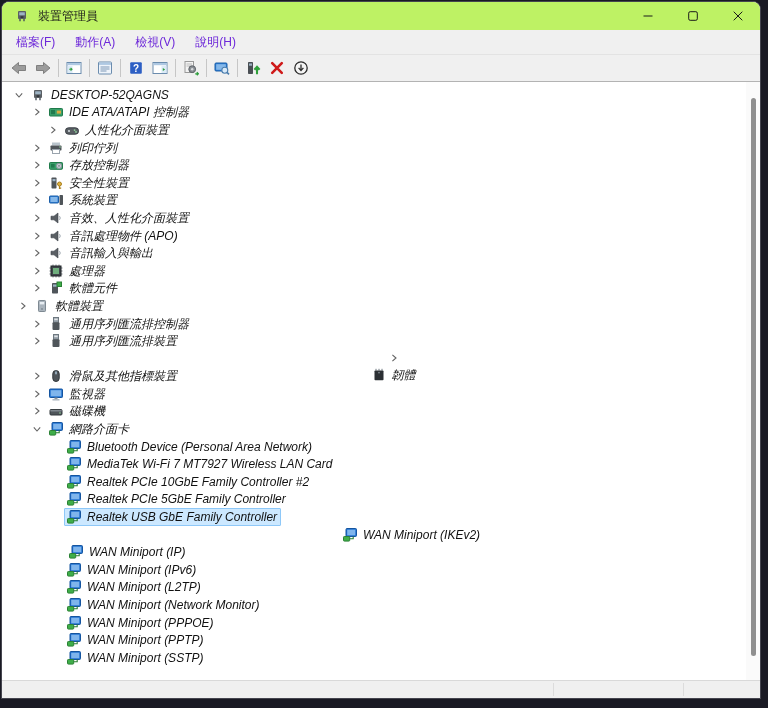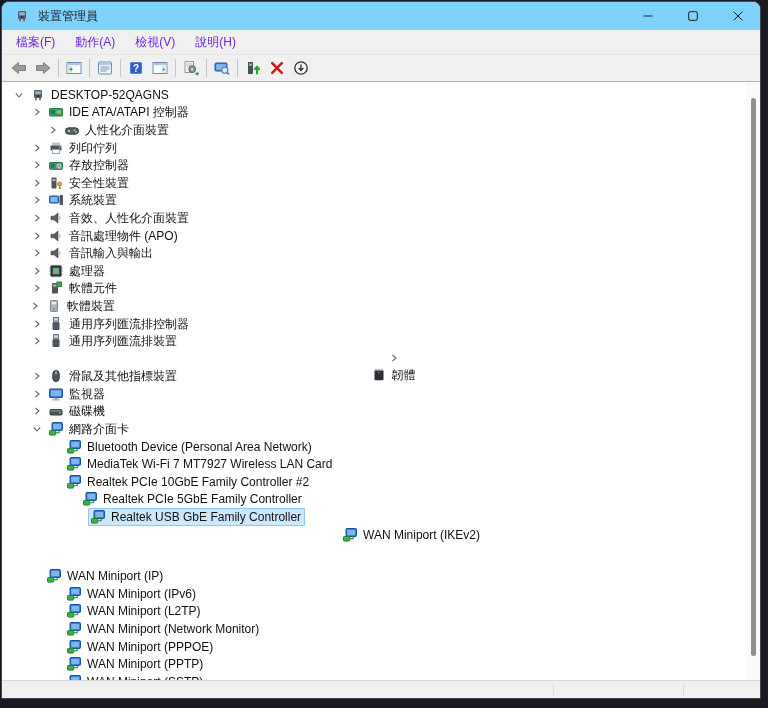--- a/index.html
+++ b/index.html
@@ -9,38 +9,38 @@
     font-family:"Liberation Sans","DejaVu Sans",sans-serif;
     -webkit-font-smoothing:antialiased;
   }
   .window{
     position:absolute;left:1px;top:1px;width:760px;height:698px;
     background:#ffffff;border:1px solid #45454f;
     border-radius:8px 8px 0 0;overflow:hidden;
     display:flex;flex-direction:column;box-sizing:border-box;
   }
   
-  .titlebar{height:28px;background:#7dd3fc;display:flex;align-items:center;flex:0 0 auto;}
+  .titlebar{height:28px;background:#bef264;display:flex;align-items:center;flex:0 0 auto;}
   .title-left{display:flex;align-items:center;gap:8px;padding-left:12px;flex:1;}
   .app-icon{width:16px;height:16px;display:flex;}
   .title-text{font-size:12px;color:#1a1a1a;}
   .win-controls{display:flex;height:100%;}
   .ctrl-btn{width:45px;height:100%;display:flex;align-items:center;justify-content:center;}
   .ctrl-btn svg{display:block;}
   
   .menubar{height:24px;background:#f0f0f0;display:flex;align-items:center;padding-left:4px;flex:0 0 auto;border-bottom:1px solid #e3e3e3;}
   .menu-item{font-size:12px;color:#6d28d9;padding:3px 10px;border-radius:3px;}
   
   .toolbar{height:26px;background:#f0f0f0;display:flex;align-items:center;padding-left:5px;border-bottom:1px solid #b3b3b3;flex:0 0 auto;}
   .tb-btn{width:24px;height:22px;display:flex;align-items:center;justify-content:center;}
   .tb-div{width:1px;height:18px;background:#c6c6c6;margin:0 3px;}
   
   .treepanel{flex:1 1 auto;background:#ffffff;position:relative;overflow:hidden;}
   .tree-rows{padding-top:4px;}
-  .trow{height:17.6px;display:flex;align-items:center;white-space:nowrap;}
+  .trow{height:17.6px;display:flex;align-items:center;white-space:nowrap;font-style:italic;}
   .chev{width:18px;height:16px;display:flex;align-items:center;justify-content:center;flex:0 0 auto;}
   .itembox{display:flex;align-items:center;border:1px solid transparent;padding:0 3px 0 1px;border-radius:1px;}
   .itembox.sel{background:#cce8ff;border-color:#8ec8f8;}
   .ticon{width:16px;height:16px;margin-right:5px;display:flex;flex:0 0 auto;}
   .tlabel{font-size:12px;color:#111111;line-height:16px;}
   
   .scroll-track{position:absolute;top:0;right:0;width:14px;height:100%;background:#fafafa;}
   .scroll-thumb{position:absolute;top:16px;right:4px;width:5px;height:558px;background:#8f8f8f;border-radius:3px;}
   
   .statusbar{height:17px;background:#f0f0f0;border-top:1px solid #d9d9d9;position:relative;flex:0 0 auto;}
@@ -404,21 +404,21 @@
             <span class="ticon">
               <svg width="16" height="16" viewBox="0 0 16 16">
                 <rect x="4" y="3" width="6" height="10.5" rx="0.8" fill="#4f555a"></rect>
                 <rect x="5" y="4.5" width="4" height="2.2" fill="#9db3c4"></rect>
                 <rect x="9" y="2" width="4.5" height="4.5" fill="#3fae49" stroke="#2a8034"></rect>
               </svg>
             </span>
             <span class="tlabel">軟體元件</span>
           </span>
         </div>
-        <div class="trow" style="padding-left: 12px; margin-left: 12px;">
+        <div class="trow" style="padding-left: 12px;">
           <span class="chev">
             <svg width="10" height="10" viewBox="0 0 10 10">
               <path d="M3.4 1.8 L7 5 L3.4 8.2" fill="none" stroke="#636363" stroke-width="1.1"></path>
             </svg>
           </span>
           <span class="itembox">
             <span class="ticon">
               <svg width="16" height="16" viewBox="0 0 16 16">
                 <rect x="4.5" y="2.5" width="7" height="11" rx="0.8" fill="#aab4bd" stroke="#7e8992"></rect>
                 <rect x="5.8" y="4" width="4.4" height="2.4" fill="#e8eef3"></rect>
@@ -586,35 +586,35 @@
               <svg width="16" height="16" viewBox="0 0 16 16">
                 <rect x="4" y="1.5" width="10.5" height="8" rx="1" fill="#1d6fd0" stroke="#14549f"></rect>
                 <rect x="5.2" y="2.7" width="8.1" height="5.6" fill="#7fb5ec"></rect>
                 <rect x="1.5" y="9.5" width="6.2" height="4.6" rx="0.8" fill="#3fae49" stroke="#2a8034"></rect>
                 <path d="M7.7 11.8 h3.5 v-2.3" stroke="#2a8034" fill="none" stroke-width="1.1"></path>
               </svg>
             </span>
             <span class="tlabel">Realtek PCIe 10GbE Family Controller #2</span>
           </span>
         </div>
-        <div class="trow" style="padding-left: 60px;">
+        <div class="trow" style="padding-left: 44px;">
           <span class="chev"></span>
           <span class="itembox">
             <span class="ticon">
               <svg width="16" height="16" viewBox="0 0 16 16">
                 <rect x="4" y="1.5" width="10.5" height="8" rx="1" fill="#1d6fd0" stroke="#14549f"></rect>
                 <rect x="5.2" y="2.7" width="8.1" height="5.6" fill="#7fb5ec"></rect>
                 <rect x="1.5" y="9.5" width="6.2" height="4.6" rx="0.8" fill="#3fae49" stroke="#2a8034"></rect>
                 <path d="M7.7 11.8 h3.5 v-2.3" stroke="#2a8034" fill="none" stroke-width="1.1"></path>
               </svg>
             </span>
             <span class="tlabel">Realtek PCIe 5GbE Family Controller</span>
           </span>
         </div>
-        <div class="trow" style="padding-left: 44px; margin-left: 24px;">
+        <div class="trow" style="padding-left: 44px;">
           <span class="chev"></span>
           <span class="itembox sel">
             <span class="ticon">
               <svg width="16" height="16" viewBox="0 0 16 16">
                 <rect x="4" y="1.5" width="10.5" height="8" rx="1" fill="#1d6fd0" stroke="#14549f"></rect>
                 <rect x="5.2" y="2.7" width="8.1" height="5.6" fill="#7fb5ec"></rect>
                 <rect x="1.5" y="9.5" width="6.2" height="4.6" rx="0.8" fill="#3fae49" stroke="#2a8034"></rect>
                 <path d="M7.7 11.8 h3.5 v-2.3" stroke="#2a8034" fill="none" stroke-width="1.1"></path>
               </svg>
             </span>
@@ -628,21 +628,21 @@
               <svg width="16" height="16" viewBox="0 0 16 16">
                 <rect x="4" y="1.5" width="10.5" height="8" rx="1" fill="#1d6fd0" stroke="#14549f"></rect>
                 <rect x="5.2" y="2.7" width="8.1" height="5.6" fill="#7fb5ec"></rect>
                 <rect x="1.5" y="9.5" width="6.2" height="4.6" rx="0.8" fill="#3fae49" stroke="#2a8034"></rect>
                 <path d="M7.7 11.8 h3.5 v-2.3" stroke="#2a8034" fill="none" stroke-width="1.1"></path>
               </svg>
             </span>
             <span class="tlabel">WAN Miniport (IKEv2)</span>
           </span>
         </div>
-        <div class="trow" style="padding-left: 24px; margin-top: 24px;">
+        <div class="trow" style="padding-left: 46px;">
           <span class="chev"></span>
           <span class="itembox">
             <span class="ticon">
               <svg width="16" height="16" viewBox="0 0 16 16">
                 <rect x="4" y="1.5" width="10.5" height="8" rx="1" fill="#1d6fd0" stroke="#14549f"></rect>
                 <rect x="5.2" y="2.7" width="8.1" height="5.6" fill="#7fb5ec"></rect>
                 <rect x="1.5" y="9.5" width="6.2" height="4.6" rx="0.8" fill="#3fae49" stroke="#2a8034"></rect>
                 <path d="M7.7 11.8 h3.5 v-2.3" stroke="#2a8034" fill="none" stroke-width="1.1"></path>
               </svg>
             </span>

